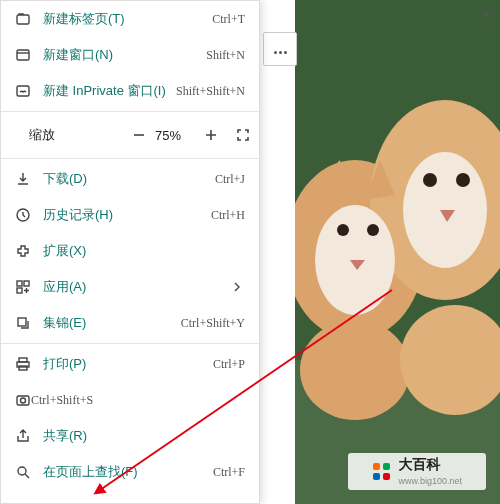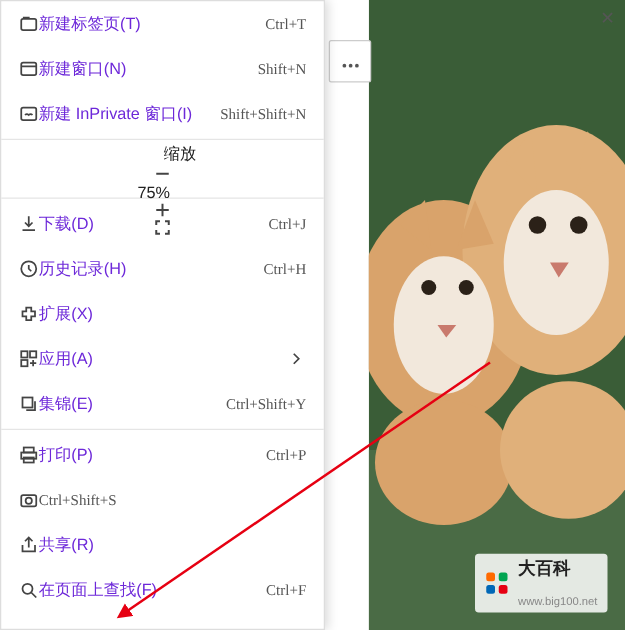--- a/index.html
+++ b/index.html
@@ -6,34 +6,34 @@
   body { width:500px; height:504px; overflow:hidden; font-family:"Microsoft YaHei","Segoe UI",sans-serif; font-size:13px; color:#222; background:#fff; position:relative; }
   .bg { position:absolute; left:295px; top:0; width:205px; height:504px; }
   .bg svg { width:100%; height:100%; display:block; }
   .toolbar { position:absolute; left:263px; top:32px; width:34px; height:34px; border:1px solid #ccc; border-radius:2px; display:flex; align-items:center; justify-content:center; background:#fff; }
   .dots span { display:inline-block; width:3px; height:3px; background:#555; border-radius:50%; margin:0 1px; }
   .close-x { position:absolute; right:8px; top:6px; font-size:14px; color:#555; }
   .menu { position:absolute; left:0; top:0; width:260px; height:504px; background:#fff; border:1px solid #ddd; box-shadow:2px 0 8px rgba(0,0,0,.15); }
   .item { display:flex; align-items:center; height:36px; padding:0 14px; }
   .icon { width:16px; height:16px; flex:0 0 16px; display:flex; align-items:center; justify-content:center; color:#444; }
   .icon svg { width:16px; height:16px; stroke:currentColor; fill:none; stroke-width:1.4; }
-  .label { flex:1 1 auto; font-size:13px; color:#6d28d9; }
+  .label { flex:1 1 auto; margin-left:12px; font-size:13px; color:#0f766e; }
   .shortcut { font-size:12px; color:#555;font-family:Liberation Serif, serif; }
   .sep { height:1px; background:#e5e5e5; margin:2px 0; }
-  .zoom { display:flex; align-items:center; height:42px; padding:0 24px;flex-direction:column; }
+  .zoom { display:flex; align-items:center; height:42px; padding:0 0; }
   .zoom .zl { flex:0 0 auto; margin-left:28px; font-size:13px; }
   .zoom .spacer { flex:1; }
   .zbtn { width:32px; height:32px; display:flex; align-items:center; justify-content:center; color:#444; cursor:pointer; }
   .zbtn svg { width:14px; height:14px; stroke:currentColor; fill:none; stroke-width:1.6; }
   .zval { width:40px; text-align:left; font-size:13px; }
   .arrow { position:absolute; left:0; top:0; width:500px; height:504px; pointer-events:none; }
-  .wm { position:absolute; right:14px; bottom:14px; display:flex; align-items:center; background:rgba(255,255,255,.85); padding:4px 8px; border-radius:3px; }
+  .wm { position:absolute; right:14px; bottom:14px; display:flex; align-items:center; background:rgba(255,255,255,.85); padding:4px 24px; border-radius:3px; }
   .wm-logo { width:20px; height:20px; margin-right:6px; }
   .wm-txt .l1 { font-size:14px; font-weight:bold; color:#222; line-height:1; }
-  .wm-txt .l2 { font-size:9px; color:#888; line-height:1; margin-top:16px; }
+  .wm-txt .l2 { font-size:9px; color:#888; line-height:1; margin-top:6px; }
 </style>
 </head>
 <body>
 
 <div class="bg">
   <svg viewBox="0 0 205 504" preserveAspectRatio="xMidYMid slice">
     <rect width="205" height="504" fill="#3a5d37"></rect>
     <ellipse cx="60" cy="250" rx="70" ry="90" fill="#d9a36b"></ellipse>
     <ellipse cx="150" cy="200" rx="75" ry="100" fill="#e0b07a"></ellipse>
     <ellipse cx="60" cy="260" rx="40" ry="55" fill="#f2e8dc"></ellipse>

